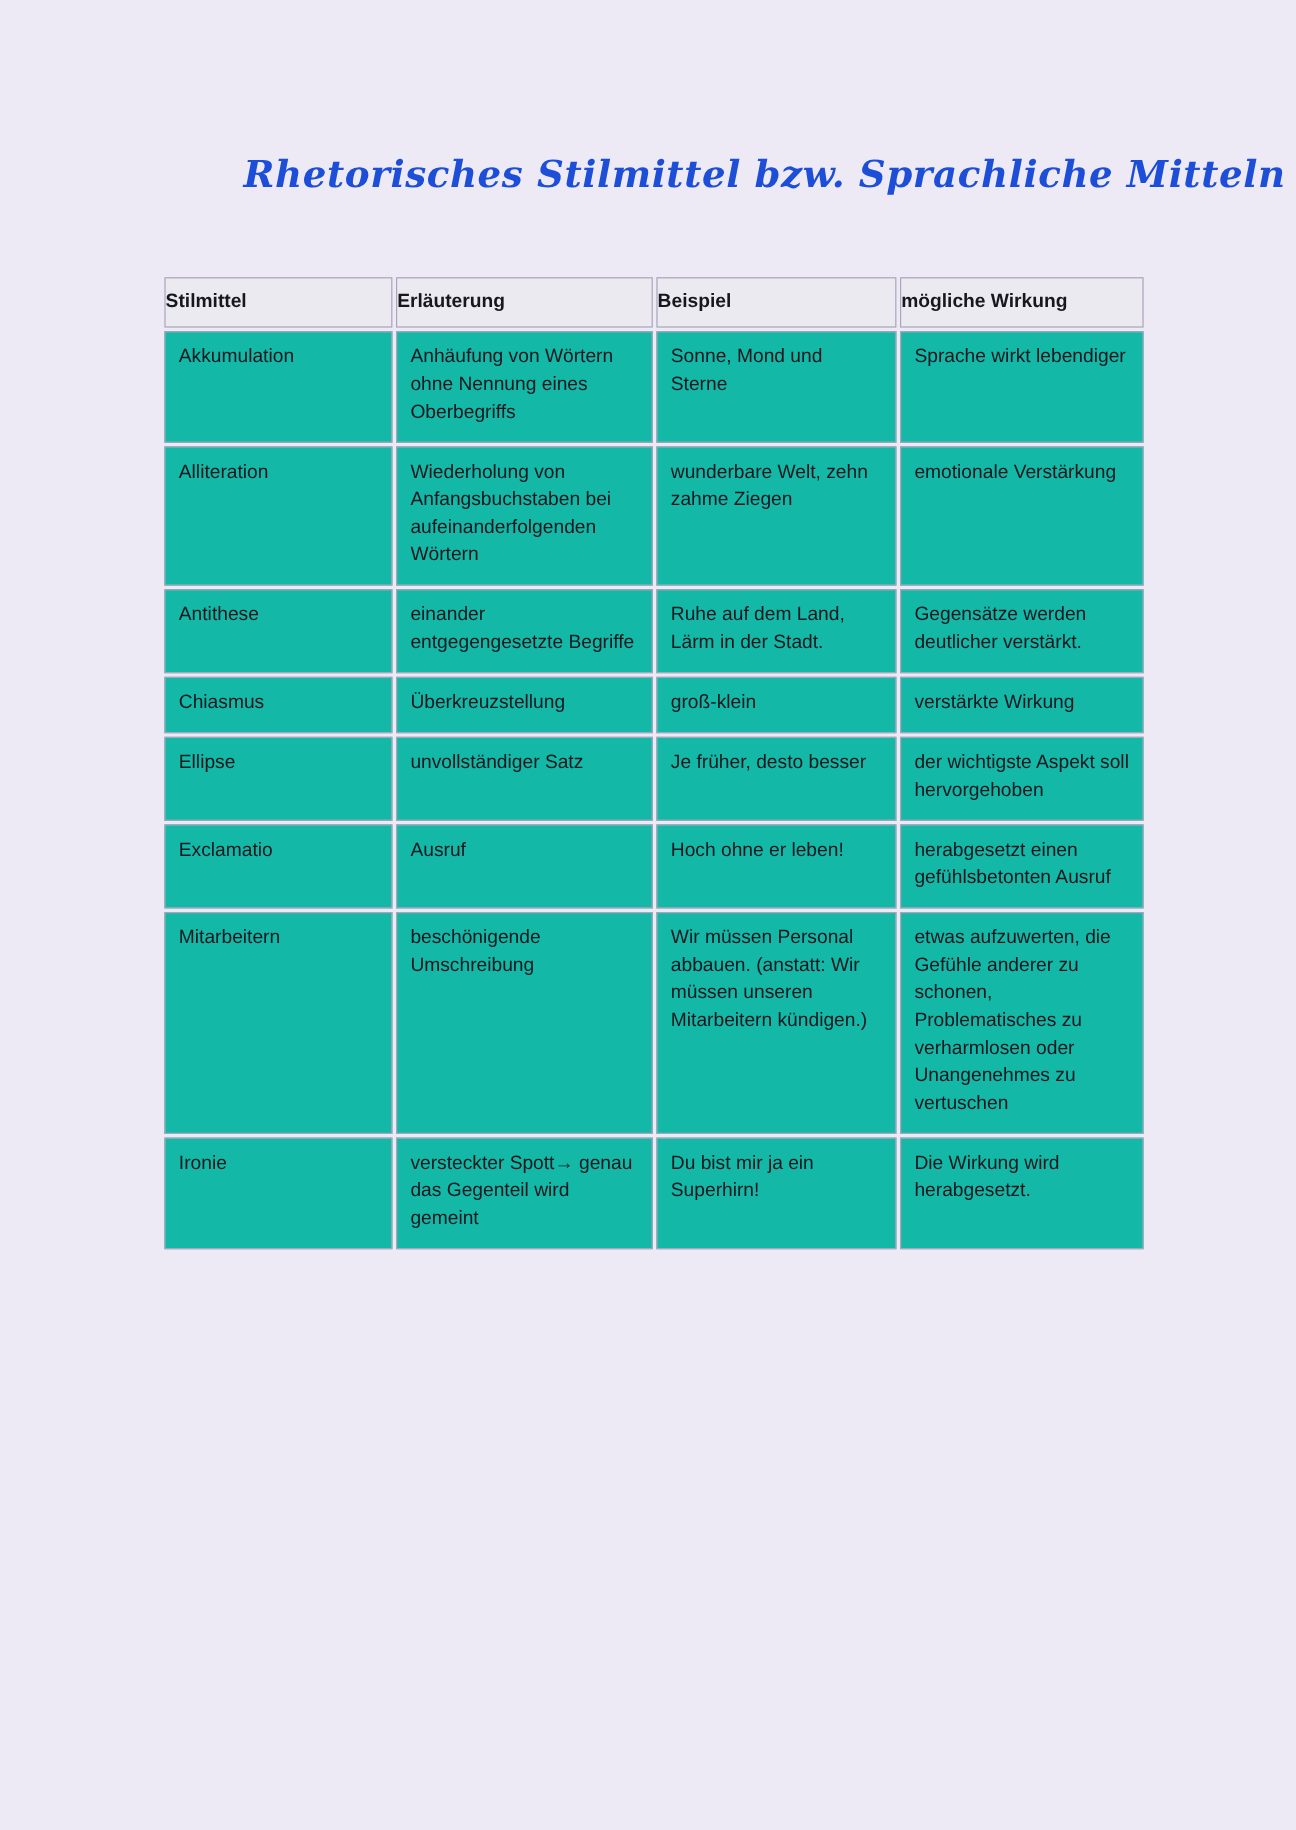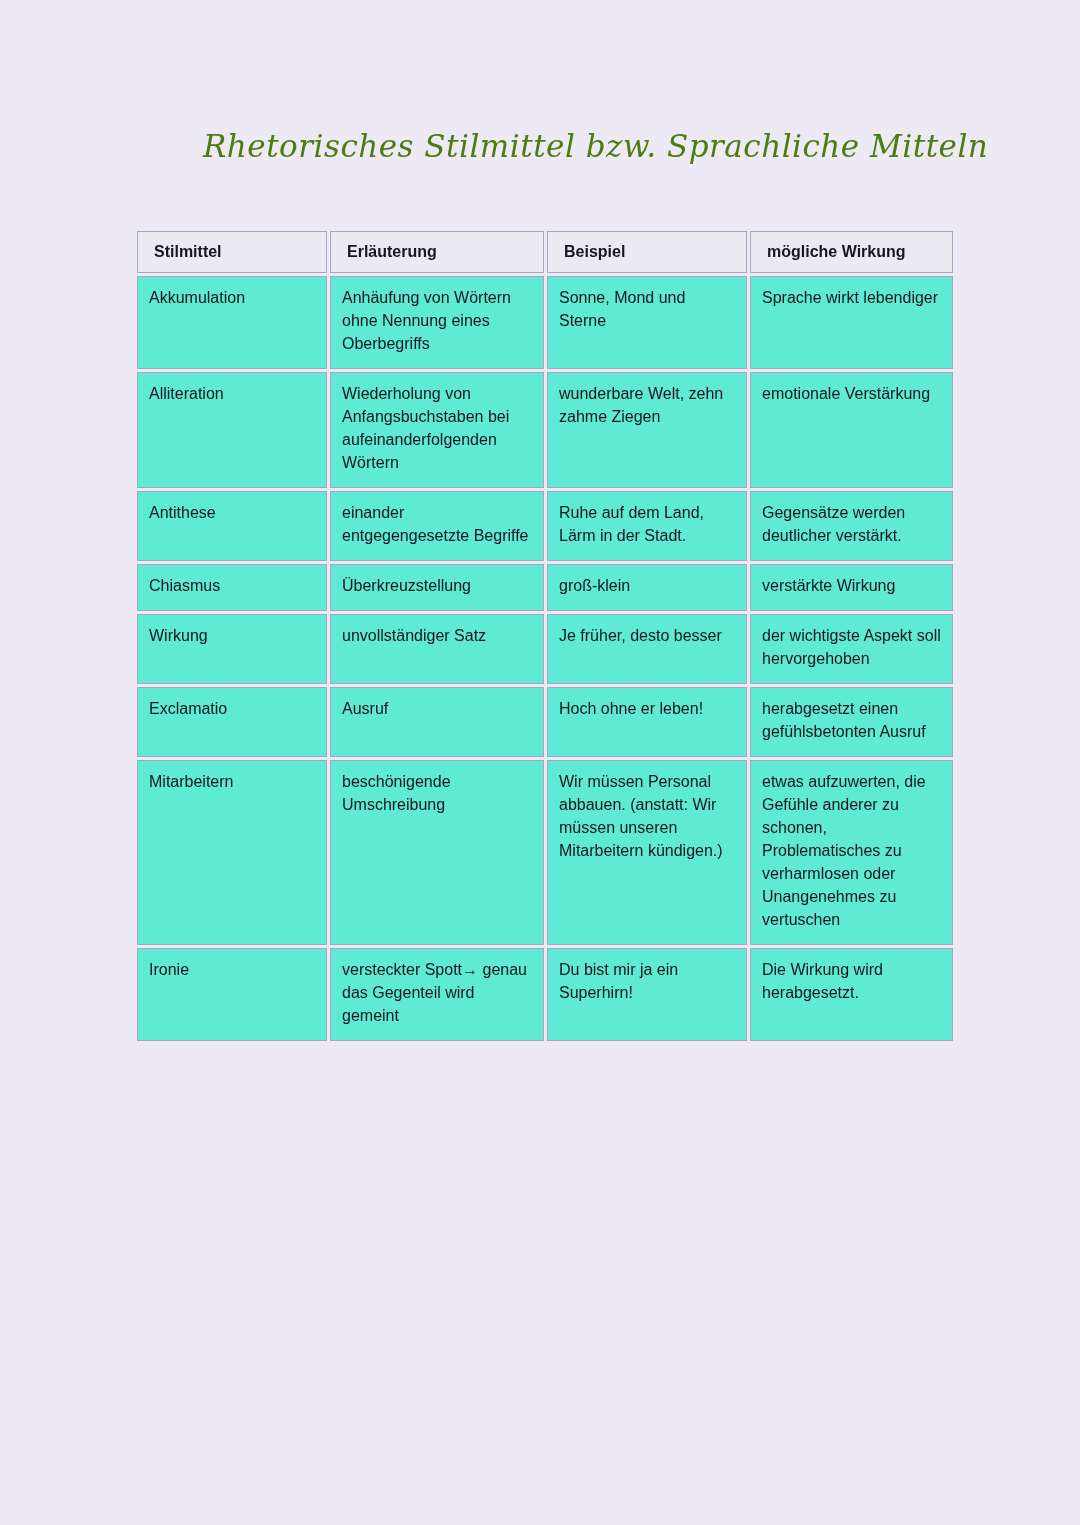--- a/index.html
+++ b/index.html
@@ -18,50 +18,50 @@
     position: relative;
     width: 1080px;
     height: 1525px;
   }
   .doc-title {
     position: absolute;
     top: 128px;
     left: 203px;
     font-family: "DejaVu Serif", cursive;
     font-style: italic;
-    font-weight: 400;
+    font-weight: 700;
     font-size: 31px;
     letter-spacing: 0.5px;
-    color: #4d7c0f;
+    color: #1d4ed8;
     margin: 0;
   }
   table.stilmittel-table {
     position: absolute;
     top: 228px;
     left: 134px;
     width: 810px;
     border-collapse: separate;
     border-spacing: 3px;
     table-layout: fixed;
   }
   table.stilmittel-table th,
   table.stilmittel-table td {
     border: 1px solid #aaa4bd;
-    background: #5eead4;
+    background: #14b8a6;
     vertical-align: top;
     text-align: left;
     font-size: 16px;
     line-height: 23px;
     padding: 9px 11px 13px 11px;
     word-wrap: break-word;
   }
   table.stilmittel-table th {
     background: #eceaf1;
     font-weight: bold;
-    padding: 8px 11px 9px 16px;
+    padding: 8px 11px 9px 0;
   }
   col.c1 { width: 190px; }
   col.c2 { width: 214px; }
   col.c3 { width: 200px; }
   col.c4 { width: 203px; }
 </style>
 </head>
 <body>
 
 <div class="page">
@@ -102,21 +102,21 @@
           <td>Ruhe auf dem Land, Lärm in der Stadt.</td>
           <td>Gegensätze werden deutlicher verstärkt.</td>
         </tr>
         <tr>
           <td>Chiasmus</td>
           <td>Überkreuzstellung</td>
           <td>groß-klein</td>
           <td>verstärkte Wirkung</td>
         </tr>
         <tr>
-          <td>Wirkung</td>
+          <td>Ellipse</td>
           <td>unvollständiger Satz</td>
           <td>Je früher, desto besser</td>
           <td>der wichtigste Aspekt soll hervorgehoben</td>
         </tr>
         <tr>
           <td>Exclamatio</td>
           <td>Ausruf</td>
           <td>Hoch ohne er leben!</td>
           <td>herabgesetzt einen gefühlsbetonten Ausruf</td>
         </tr>

